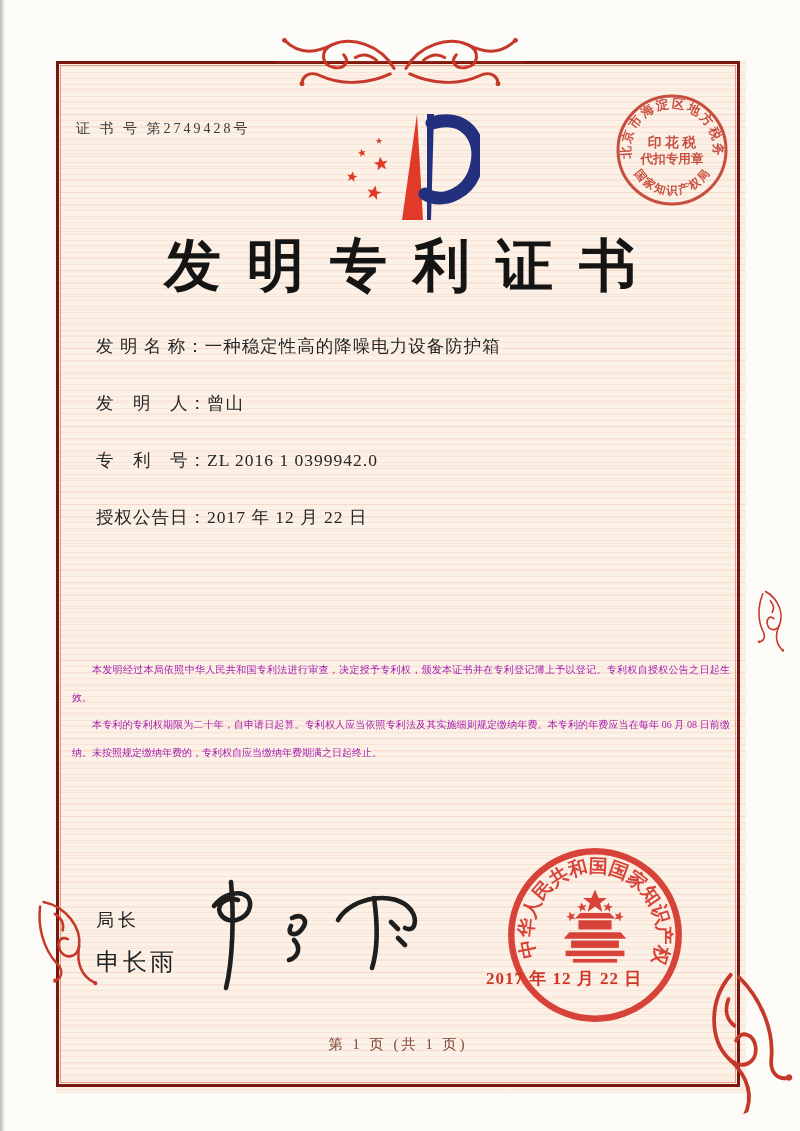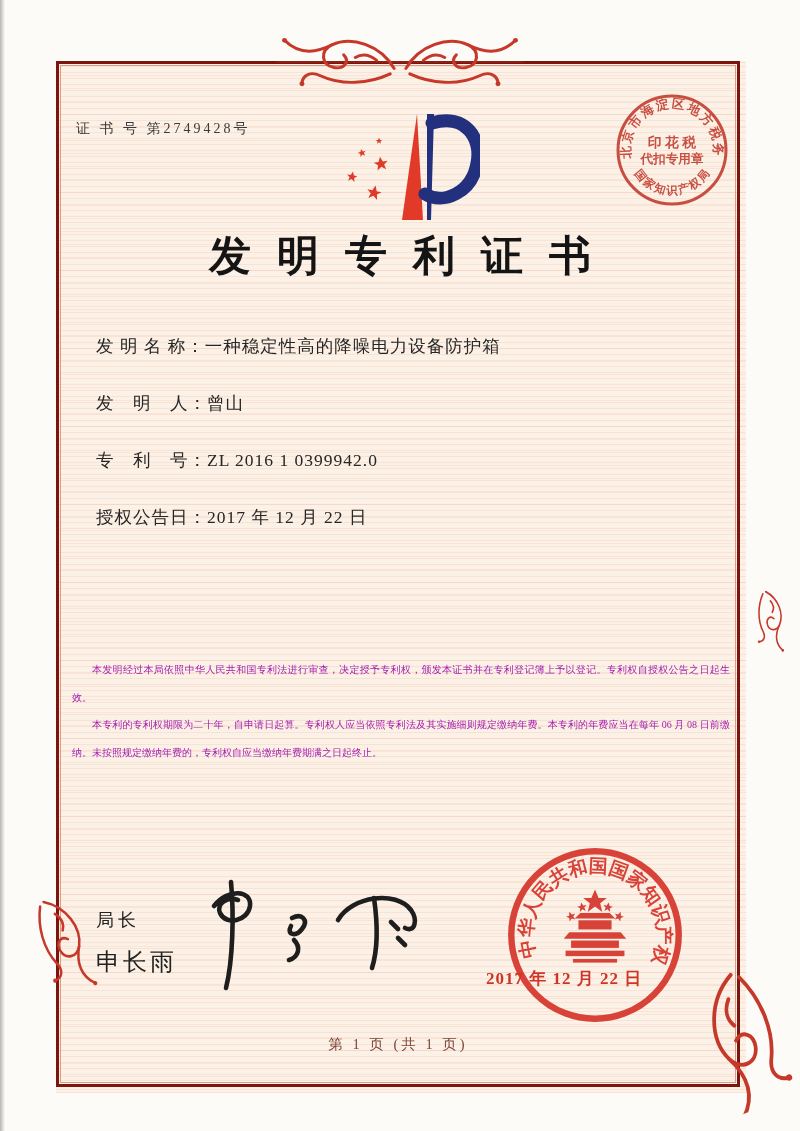--- a/index.html
+++ b/index.html
@@ -26,21 +26,21 @@
   .frame .inner-line{position:absolute;inset:1px;border:1px solid #dd9a84;}
   .ornament{position:absolute;pointer-events:none;}
   .orn-top{left:276px;top:28px;width:248px;height:66px;}
   .orn-bl{left:8px;top:880px;width:110px;height:140px;transform:rotate(72deg);}
   .orn-br{left:672px;top:960px;width:140px;height:160px;transform:rotate(-110deg) scale(-1,1);}
   .orn-rm{left:722px;top:580px;width:90px;height:100px;transform:rotate(88deg);}
   .cert-no{position:absolute;left:76px;top:120px;font-size:14px;letter-spacing:3px;color:#3a3a3a;}
   .logo{position:absolute;left:328px;top:101px;width:152px;height:124px;}
   .title{
     position:absolute;left:0;right:0;top:228px;text-align:center;
-    font-size:42px;font-weight:600;letter-spacing:26px;text-indent:26px;color:#141414;
+    font-size:57px;font-weight:600;letter-spacing:26px;text-indent:26px;color:#141414;
   }
   .fields{position:absolute;left:96px;top:334px;width:620px;font-size:17.5px;letter-spacing:1px;}
   .field{line-height:25px;margin-bottom:32px;white-space:nowrap;}
   .flabel{color:#262626;}
   .fvalue{color:#262626;}
   .paras{
     position:absolute;left:72px;top:656px;width:658px;
     font-size:10px;line-height:27.5px;text-align:justify;color:#a21caf;
   }
   .paras p{margin:0;text-indent:2em;}

